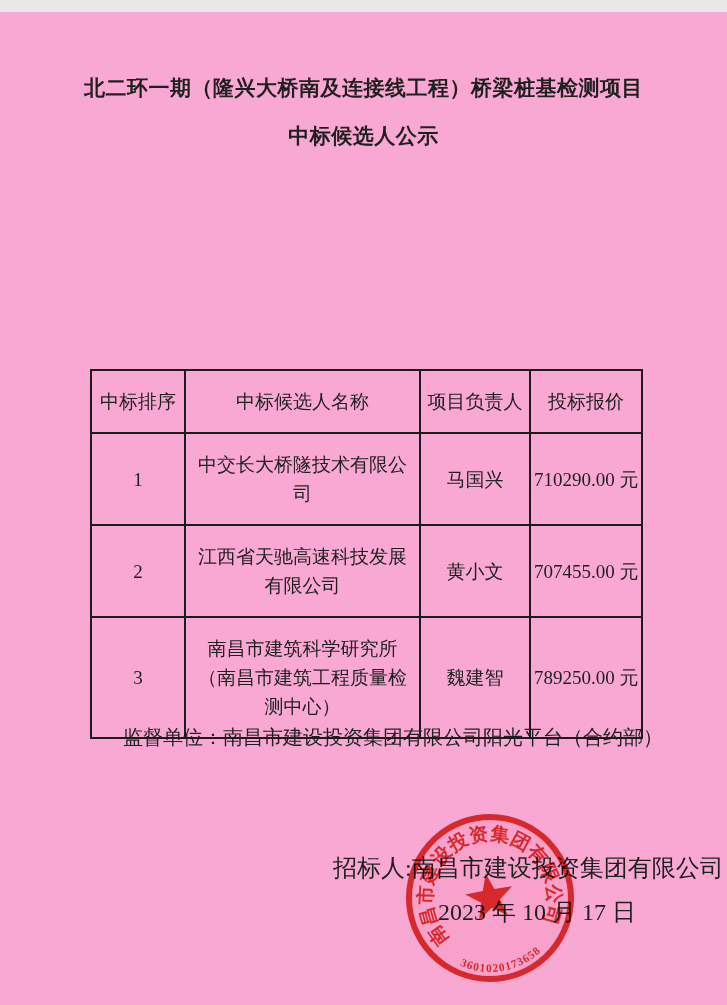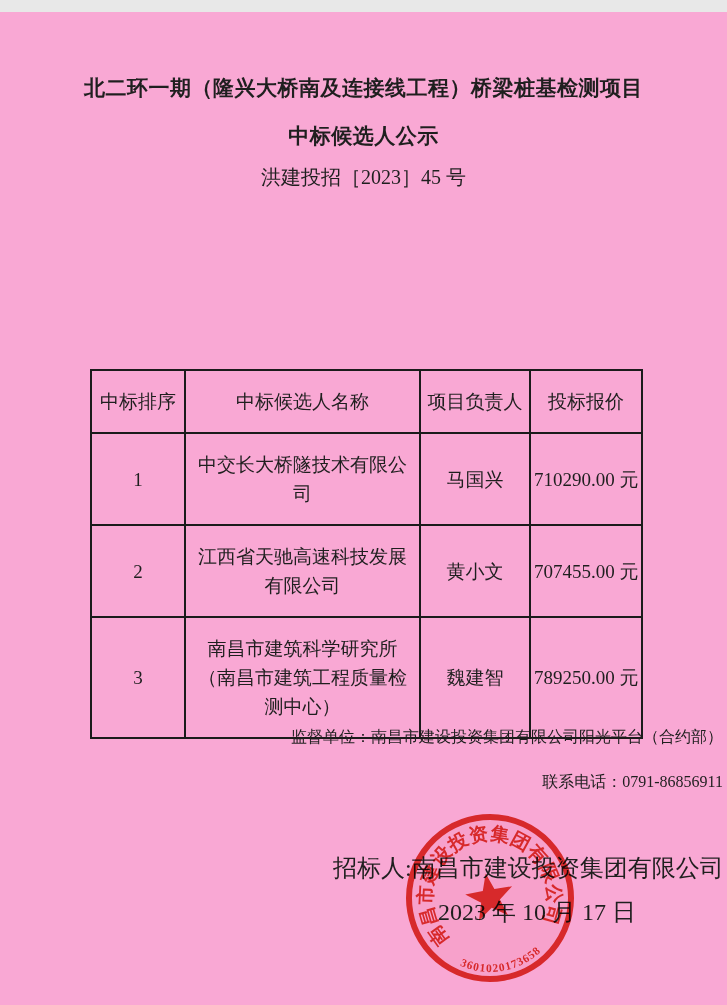--- a/index.html
+++ b/index.html
@@ -33,26 +33,25 @@
     left: 85px; width: 562px;
     font-size: 20px;
     line-height: 43px;
     text-align: justify;
     text-indent: 1.5em;
     margin: 0;
     letter-spacing: 0.2px;
   }
   .single-line {
     left: 85px; width: 600px;
-    font-size: 16px;
+    font-size: 20px;
     line-height: 26px;
     padding-left: 38px;
     margin: 0;
     white-space: nowrap;
-    text-align: right;
   }
   .sig-line {
     font-size: 24px;
     line-height: 26px;
     margin: 0;
     white-space: nowrap;
   }
   table.candidates {
     position: absolute;
     left: 90px; top: 357px;
@@ -88,21 +87,20 @@
 </style>
 </head>
 <body>
 
 <div class="page">
 
   <h1 class="abs title" style="top:62px">北二环一期（隆兴大桥南及连接线工程）桥梁桩基检测项目</h1>
 
   <h1 class="abs title" style="top:110px">中标候选人公示</h1>
 
-  <div class="abs doc-number" style="top:152px">洪建投招［2023］45 号</div>
 
 
   <table class="candidates">
     <colgroup>
       <col class="c-rank">
         <col class="c-name">
         <col class="c-manager">
         <col class="c-price">
     </colgroup>
     <thead>
@@ -131,21 +129,20 @@
         <td>南昌市建筑科学研究所（南昌市建筑工程质量检测中心）</td>
         <td>魏建智</td>
         <td class="price">789250.00 元</td>
       </tr>
     </tbody>
   </table>
 
 
   <p class="abs single-line" style="top:712px">监督单位：南昌市建设投资集团有限公司阳光平台（合约部）</p>
 
-  <p class="abs single-line" style="top:757px">联系电话：0791-86856911</p>
 
   <p class="abs sig-line" style="top:843px; left:333px;">招标人:南昌市建设投资集团有限公司</p>
 
   <p class="abs sig-line" style="top:887px; left:438px;text-align:right;">2023 年 10 月 17 日</p>
 
   <svg class="abs stamp" viewBox="0 0 180 180">
     <defs>
       <path id="arcTop" d="M 42.5 123.3 A 58 58 0 1 1 137.5 123.3" fill="none"></path>
       <path id="arcBottom" d="M 45.5 149.1 A 74 74 0 0 0 134.5 149.1" fill="none"></path>
     </defs>

